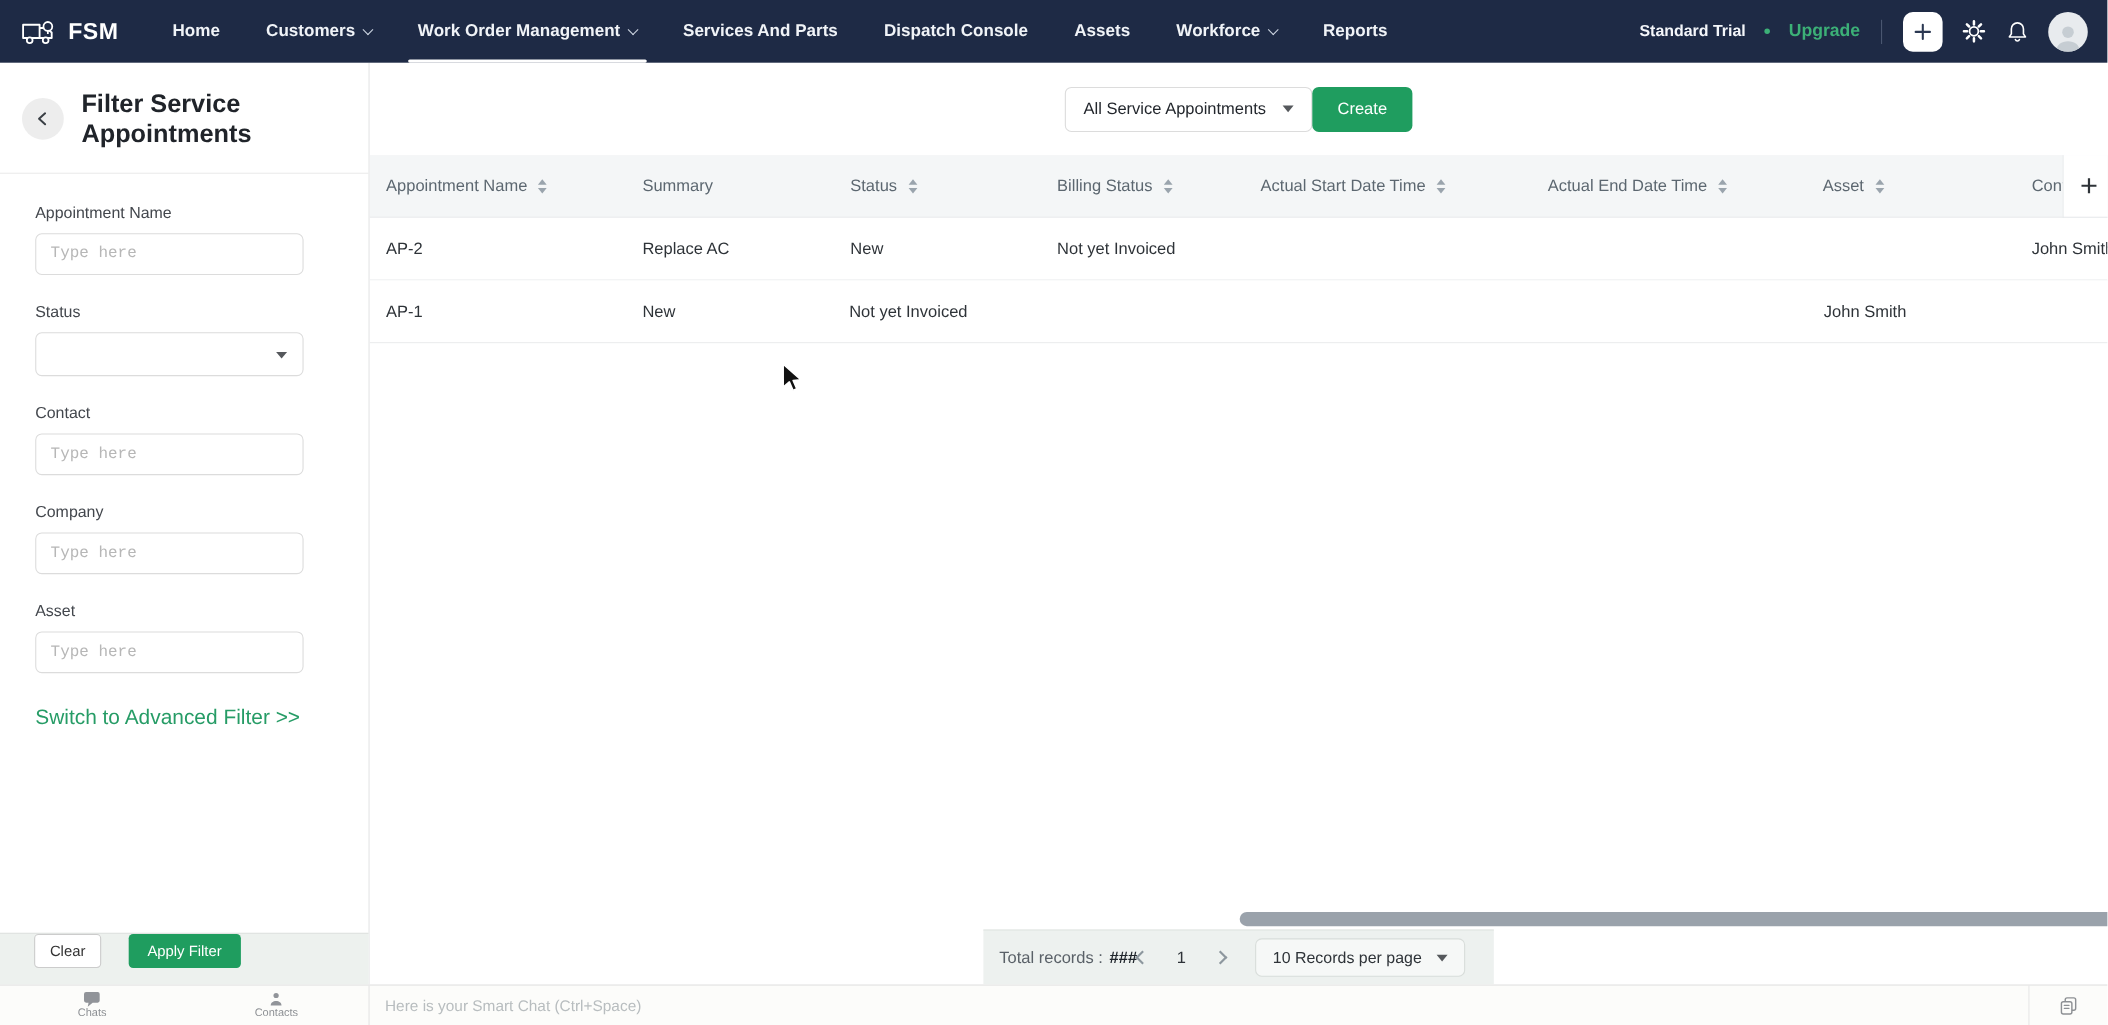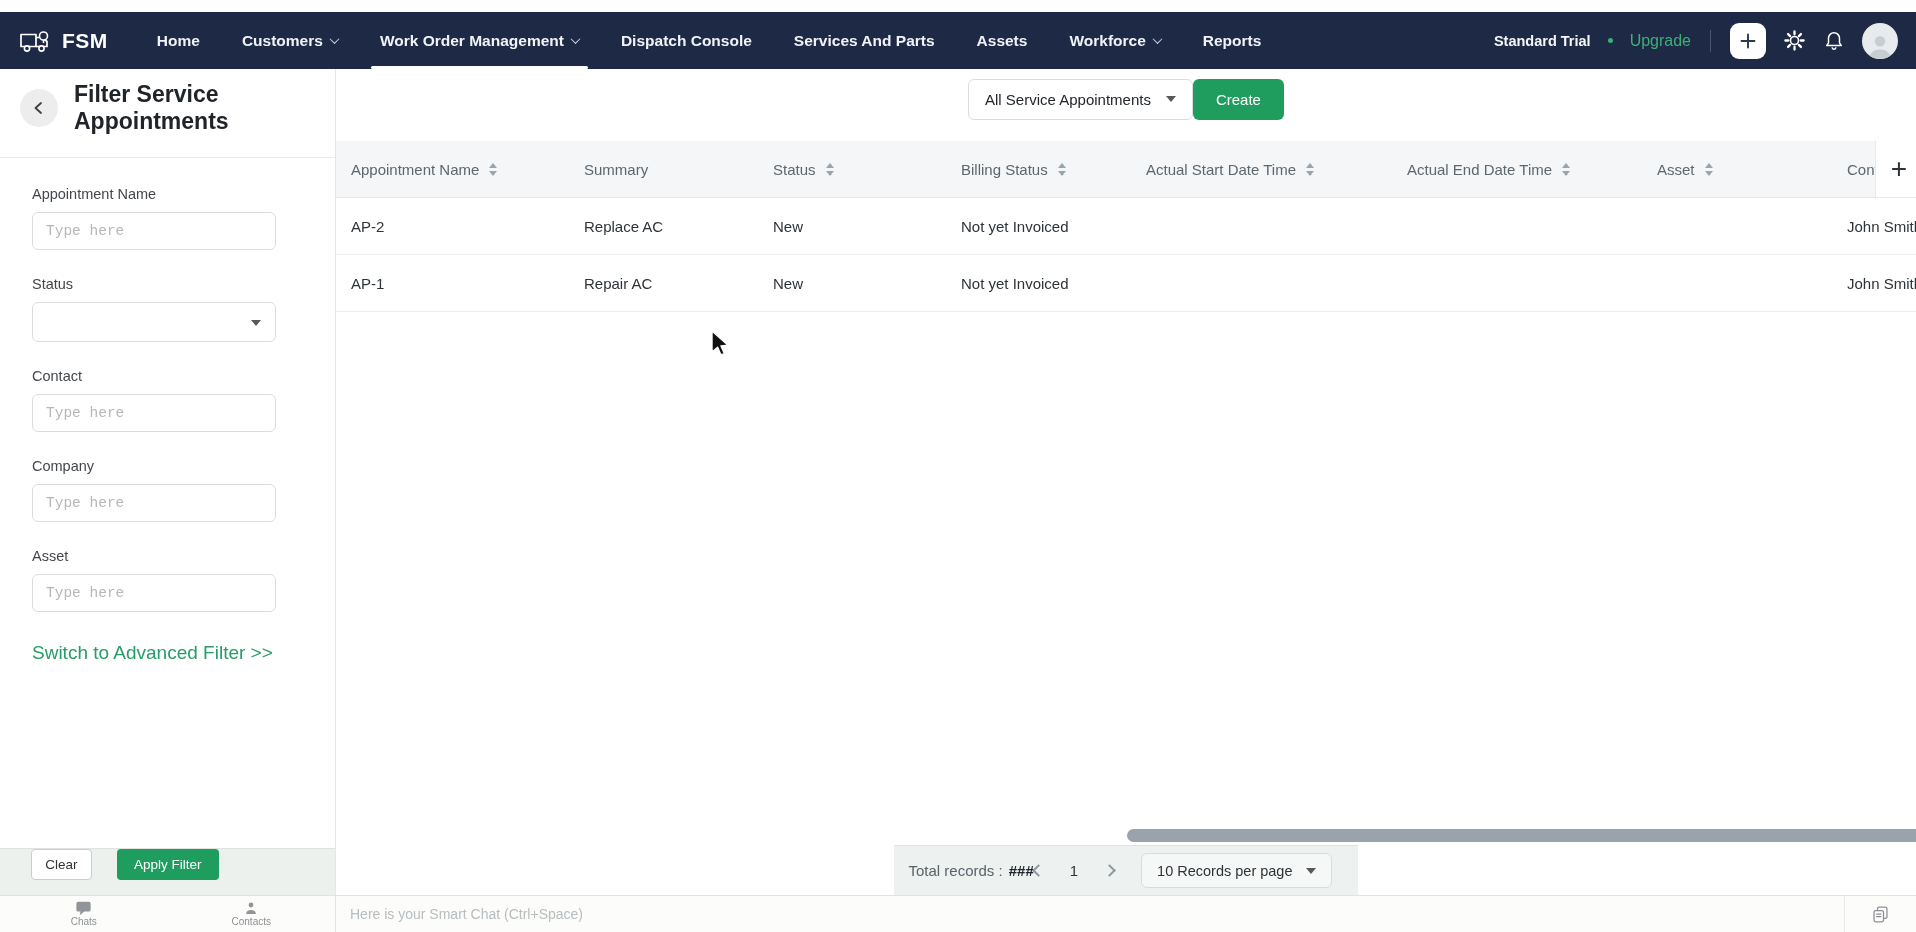--- a/index.html
+++ b/index.html
@@ -1,34 +1,34 @@
 <!DOCTYPE html>
 <html><head>
 <meta charset="utf-8">
 <style>
   * { margin:0; padding:0; box-sizing:border-box; }
   html,body { width:1916px; height:932px; overflow:hidden; background:#fff;
     font-family:"Liberation Sans", sans-serif; position:relative; }
 
   
-  .navbar { position:absolute; top:12px; left:0; right:0; height:57px; background:#1e2a45;
+  .navbar { position:absolute; top:0; left:0; right:0; height:57px; background:#1e2a45;
     display:flex; align-items:center; padding:0 18px; color:#fff; z-index:30; }
   .logo { display:flex; align-items:center; gap:10px; margin-right:28px; }
   .logo-text { font-size:21px; font-weight:700; letter-spacing:.5px; color:#fff; }
   .nav-items { display:flex; height:100%; align-items:stretch; }
   .nav-item { display:flex; align-items:center; gap:8px; padding:4px 21px; font-size:15.5px;
     font-weight:600; color:#f0f3f7; position:relative; cursor:pointer; white-space:nowrap; }
   .nav-item.active::after { content:""; position:absolute; left:12px; right:12px; bottom:0;
     height:3px; background:#ffffff; border-radius:2px; }
   .chev { width:7px; height:7px; border-right:1.8px solid #cdd5e2; border-bottom:1.8px solid #cdd5e2;
     transform:rotate(45deg) translate(-1px,-1px); display:inline-block; }
   .nav-right { margin-left:auto; display:flex; align-items:center; gap:17px; }
   .trial { font-size:14.5px; font-weight:600; color:#f4f6fa; }
   .dot { width:5px; height:5px; border-radius:50%; background:#3cb077; }
-  .upgrade { font-size:16px; font-weight:400; color:#3cb077; cursor:pointer; }
+  .upgrade { font-size:16px; font-weight:700; color:#3cb077; cursor:pointer; }
   .vdiv { width:1px; height:22px; background:#4a5670; margin:0 2px; }
   .plus-box { width:36px; height:36px; background:#fff; border-radius:9px; display:flex;
     align-items:center; justify-content:center; cursor:pointer; }
   .icon-btn { display:flex; align-items:center; justify-content:center; cursor:pointer; }
   .avatar { width:36px; height:36px; border-radius:50%; background:#e8ebee; overflow:hidden;
     display:flex; align-items:flex-end; justify-content:center; cursor:pointer; }
 
   
   .sidebar { position:absolute; top:57px; left:0; width:336px; bottom:37px; background:#fff;
     border-right:1px solid #e4e5e6; z-index:5; }
@@ -136,24 +136,24 @@
     </div>
     <div class="nav-item">
       <span>Customers</span>
       <i class="chev"></i>
     </div>
     <div class="nav-item active">
       <span>Work Order Management</span>
       <i class="chev"></i>
     </div>
     <div class="nav-item">
+      <span>Services And Parts</span>
+    </div>
+    <div class="nav-item">
       <span>Dispatch Console</span>
-    </div>
-    <div class="nav-item">
-      <span>Services And Parts</span>
     </div>
     <div class="nav-item">
       <span>Assets</span>
     </div>
     <div class="nav-item">
       <span>Workforce</span>
       <i class="chev"></i>
     </div>
     <div class="nav-item">
       <span>Reports</span>
@@ -301,21 +301,20 @@
       <div class="td c1">Replace AC</div>
       <div class="td c2">New</div>
       <div class="td c3">Not yet Invoiced</div>
       <div class="td c4"></div>
       <div class="td c5"></div>
       <div class="td c6"></div>
       <div class="td c7">John Smith</div>
     </div>
     <div class="trow">
       <div class="td c0">AP-1</div>
-      <div class="td c1">Repair AC</div>
       <div class="td c2">New</div>
       <div class="td c3">Not yet Invoiced</div>
       <div class="td c4"></div>
       <div class="td c5"></div>
       <div class="td c6"></div>
       <div class="td c7">John Smith</div>
     </div>
 
     <div class="add-col">+</div>
   </div>

